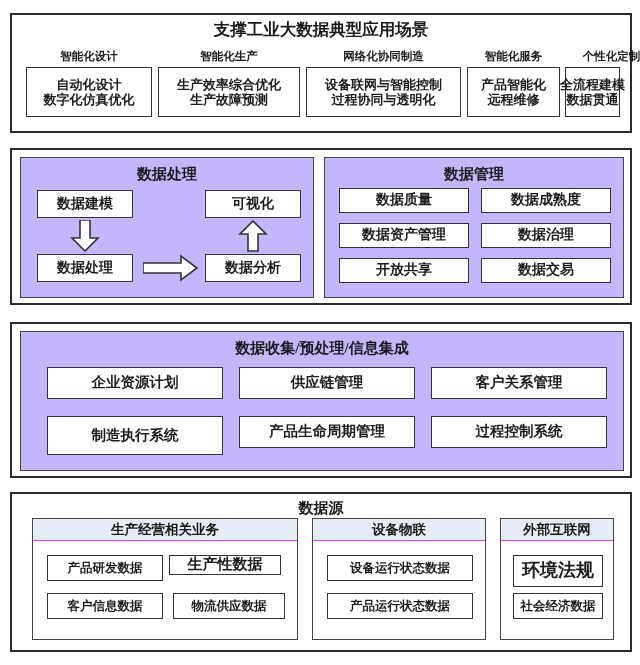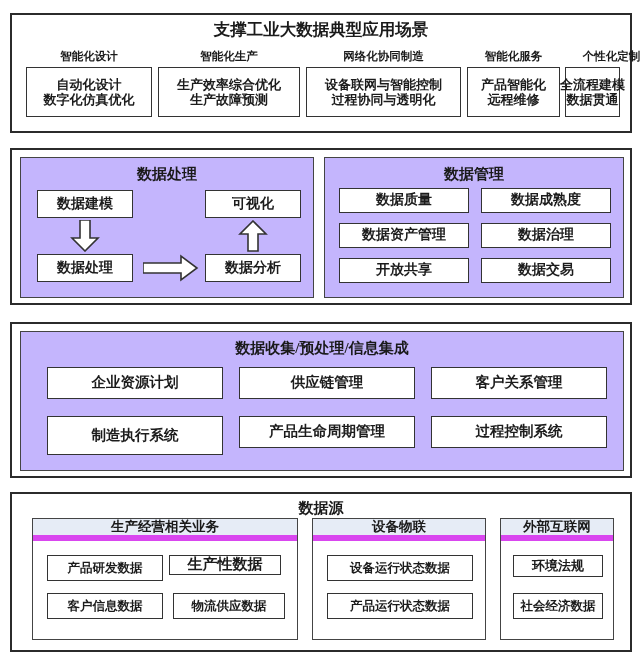--- a/index.html
+++ b/index.html
@@ -101,21 +101,21 @@
     position: absolute;
     border: 1px solid #444444;
     background: #ffffff;
     box-sizing: border-box;
   }
   .srchead {
     position: absolute;
     left: 0; top: 0; right: 0;
     height: 22px;
     background: #e6ecf6;
-    border-bottom: 6px solid #d946ef;
+    border-bottom: 1px solid #d946ef;
     display: flex;
     align-items: center;
     justify-content: center;
     font-size: 13.5px;
     font-weight: bold;
     color: #1a1a1a;
     box-sizing: border-box;
     white-space: nowrap;
   }
 </style>
@@ -230,18 +230,18 @@
     </div>
 
     <div class="srcgroup" style="left:300px; top:24px; width:174px; height:122px;">
       <div class="srchead">设备物联</div>
       <div class="box" style="left:14px; top:36px; width:146px; height:26px; font-size:12.5px;">设备运行状态数据</div>
       <div class="box" style="left:14px; top:74px; width:146px; height:26px; font-size:12.5px;">产品运行状态数据</div>
     </div>
 
     <div class="srcgroup" style="left:488px; top:24px; width:114px; height:122px;padding-left:11px;">
       <div class="srchead">外部互联网</div>
-      <div class="box" style="left:12px; top:36px; width:90px; height:22px; font-size:13px;">环境法规</div>
+      <div class="box" style="left:12px; top:36px; width:90px; height:32px; font-size:18px;">环境法规</div>
       <div class="box" style="left:12px; top:74px; width:90px; height:26px; font-size:12.5px;">社会经济数据</div>
     </div>
   </div>
 
 </div>
 
 </body></html>

